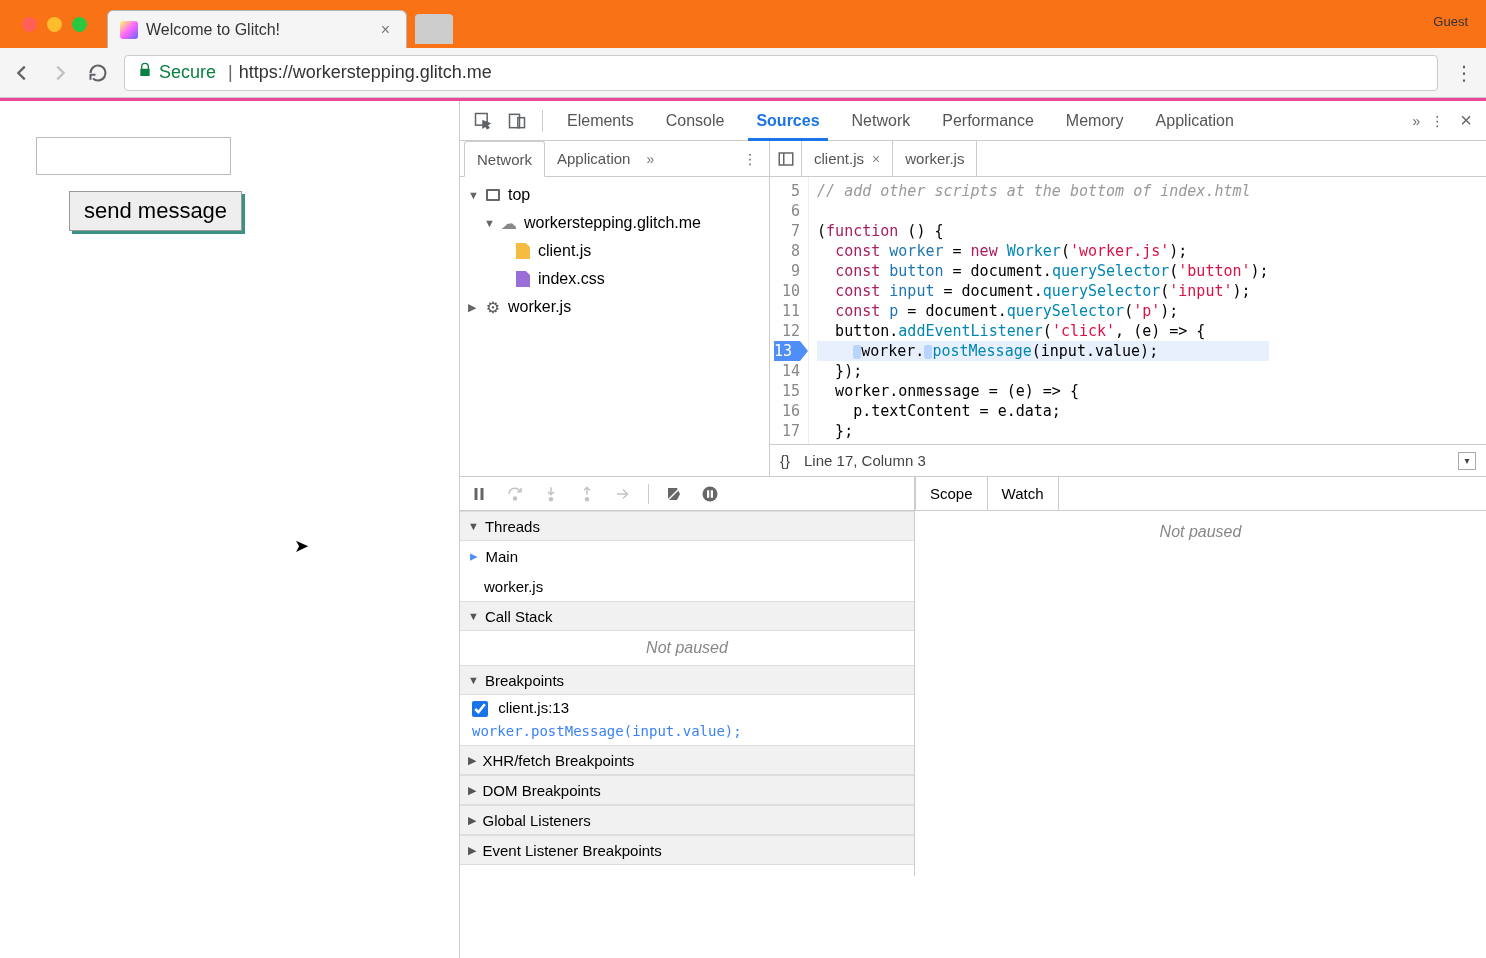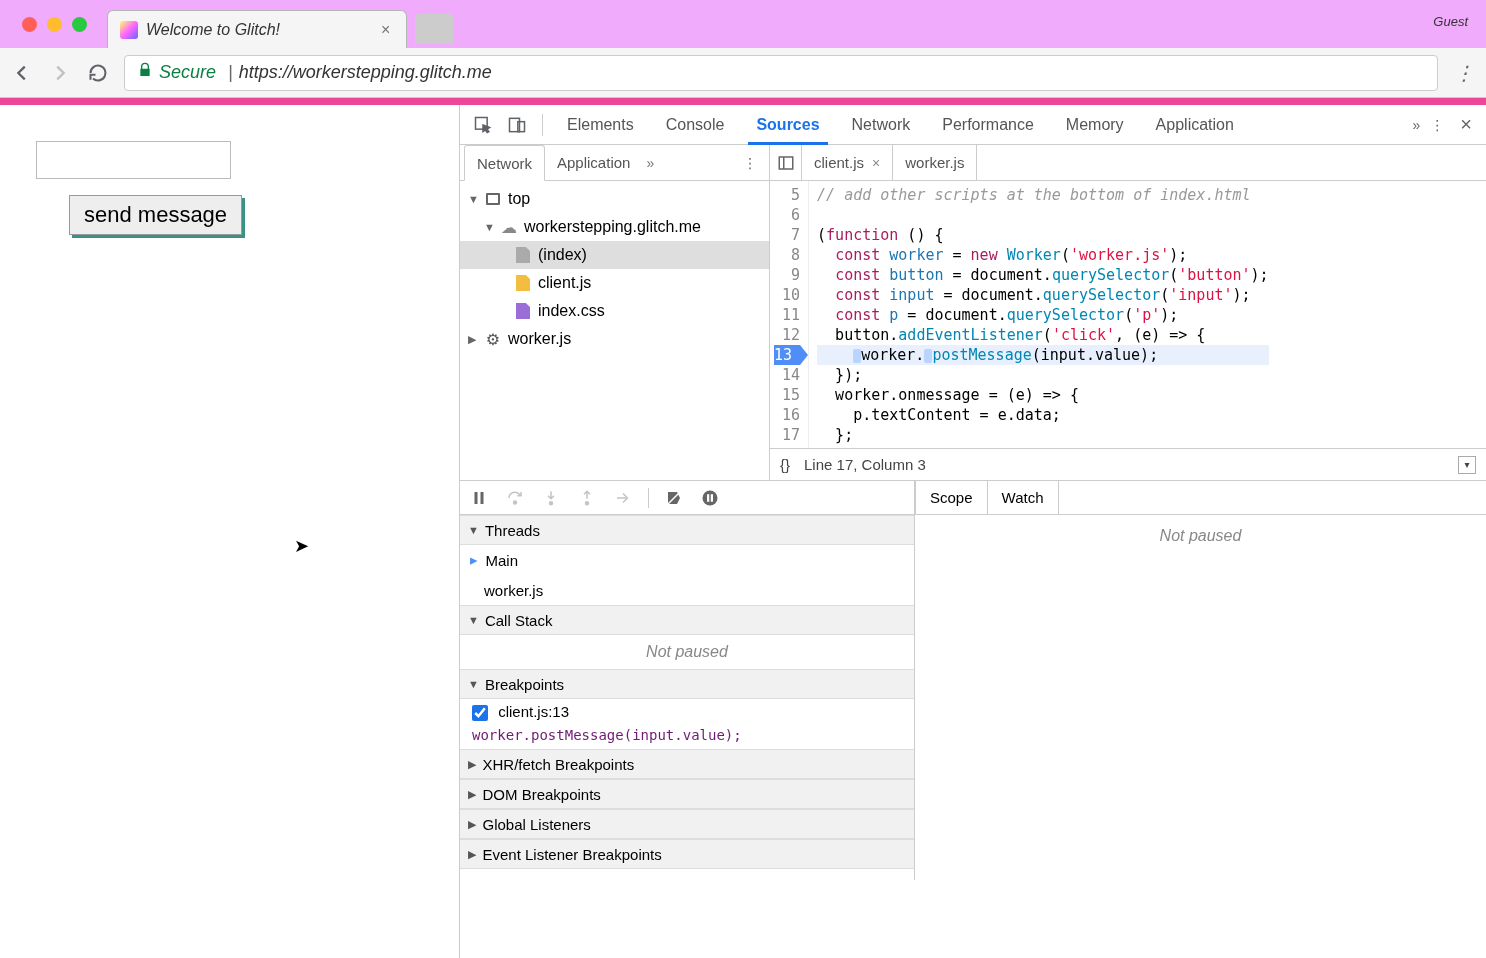--- a/index.html
+++ b/index.html
@@ -1,19 +1,19 @@
 <!DOCTYPE html>
 <html><head>
 <meta charset="utf-8">
 <style>
 * { box-sizing: border-box; margin: 0; padding: 0; }
 body { font-family: -apple-system, BlinkMacSystemFont, "Segoe UI", Arial, sans-serif; font-size: 14px; background: #fff; width: 1486px; height: 958px; overflow: hidden; }
 
 
-.browser-chrome { background: #f0abfc; border-bottom: 7px solid #ec4899; font-style: italic; }
+.browser-chrome { background: #f97316; border-bottom: 3px solid #ec4899; }
 .tab-bar { height: 48px; display: flex; align-items: flex-end; padding-left: 8px; position: relative; }
 .traffic-lights { display: flex; gap: 10px; align-items: center; padding: 0 14px; height: 100%; }
 .tl { width: 15px; height: 15px; border-radius: 50%; }
 .tl.red { background: #ff5f57; }
 .tl.yellow { background: #febc2e; }
 .tl.green { background: #28c840; }
 .tab { background: #f5f5f5; height: 38px; display: flex; align-items: center; padding: 0 12px; border-radius: 6px 6px 0 0; margin-left: 6px; min-width: 300px; border: 1px solid #b5b5b5; border-bottom: none; }
 .tab-favicon { width: 18px; height: 18px; margin-right: 8px; background: linear-gradient(135deg,#ff6,#f6f,#66f); border-radius: 3px; }
 .tab-title { font-size: 16px; color: #333; flex: 1; }
 .tab-close { color: #777; font-size: 16px; padding: 0 4px; }
@@ -99,21 +99,21 @@
 .dbg-btn svg { width: 18px; height: 18px; }
 .dbg-sep { width: 1px; height: 20px; background: #ccc; }
 
 .dbg-section-hdr { height: 30px; background: #f1f1f1; border-bottom: 1px solid #ddd; border-top: 1px solid #ddd; display: flex; align-items: center; padding: 0 8px; font-size: 15px; gap: 6px; }
 .dbg-section-hdr .tri { font-size: 11px; color: #555; }
 .dbg-row { height: 30px; display: flex; align-items: center; padding: 0 10px 0 24px; font-size: 15px; gap: 8px; }
 .dbg-row .marker { color: #4f8ef7; margin-left: -14px; }
 .dbg-placeholder { text-align: center; color: #888; font-style: italic; padding: 8px; font-size: 16px; }
 .bp-item { padding: 4px 12px; font-size: 15px; }
 .bp-item .chk { width: 16px; height: 16px; accent-color: #1a73e8; vertical-align: middle; margin-right: 6px; }
-.bp-code { font-family: Menlo, monospace; font-size: 14px; color: #701a75; padding: 2px 12px 6px 12px; }
+.bp-code { font-family: Menlo, monospace; font-size: 14px; color: #3b82f6; padding: 2px 12px 6px 12px; }
 
 .dbg-right { flex: 1; display: flex; flex-direction: column; }
 .scope-tabs { height: 34px; border-bottom: 1px solid #ccc; display: flex; align-items: center; }
 .scope-tab { padding: 0 14px; height: 34px; display: flex; align-items: center; font-size: 15px; border-right: 1px solid #ccc; }
 .scope-tab.active { border-top: 1px solid #ccc; border-left: 1px solid #ccc; background: #fff; margin-top: -1px; }
 .scope-body { flex: 1; display: flex; align-items: flex-start; justify-content: center; padding-top: 12px; color: #888; font-style: italic; font-size: 16px; }
 
 .cursor-arrow { position: absolute; left: 294px; top: 535px; font-size: 18px; color: #000; pointer-events: none; }
 </style>
 </head>
@@ -211,26 +211,20 @@
             <span class="tree-tri">▼</span>
               <span class="tree-icon">
                 <span class="icon-frame"></span>
               </span>
             <span>top</span>
           </div>
           <div class="tree-row" style="padding-left:24px">
             <span class="tree-tri">▼</span>
               <span class="tree-icon icon-cloud">☁</span>
             <span>workerstepping.glitch.me</span>
-          </div>
-          <div class="tree-row selected" style="padding-left:54px">
-            <span class="tree-icon">
-                <span class="icon-file"></span>
-              </span>
-            <span>(index)</span>
           </div>
           <div class="tree-row" style="padding-left:54px">
             <span class="tree-icon">
                 <span class="icon-file js"></span>
               </span>
             <span>client.js</span>
           </div>
           <div class="tree-row" style="padding-left:54px">
             <span class="tree-icon">
                 <span class="icon-file css"></span>

